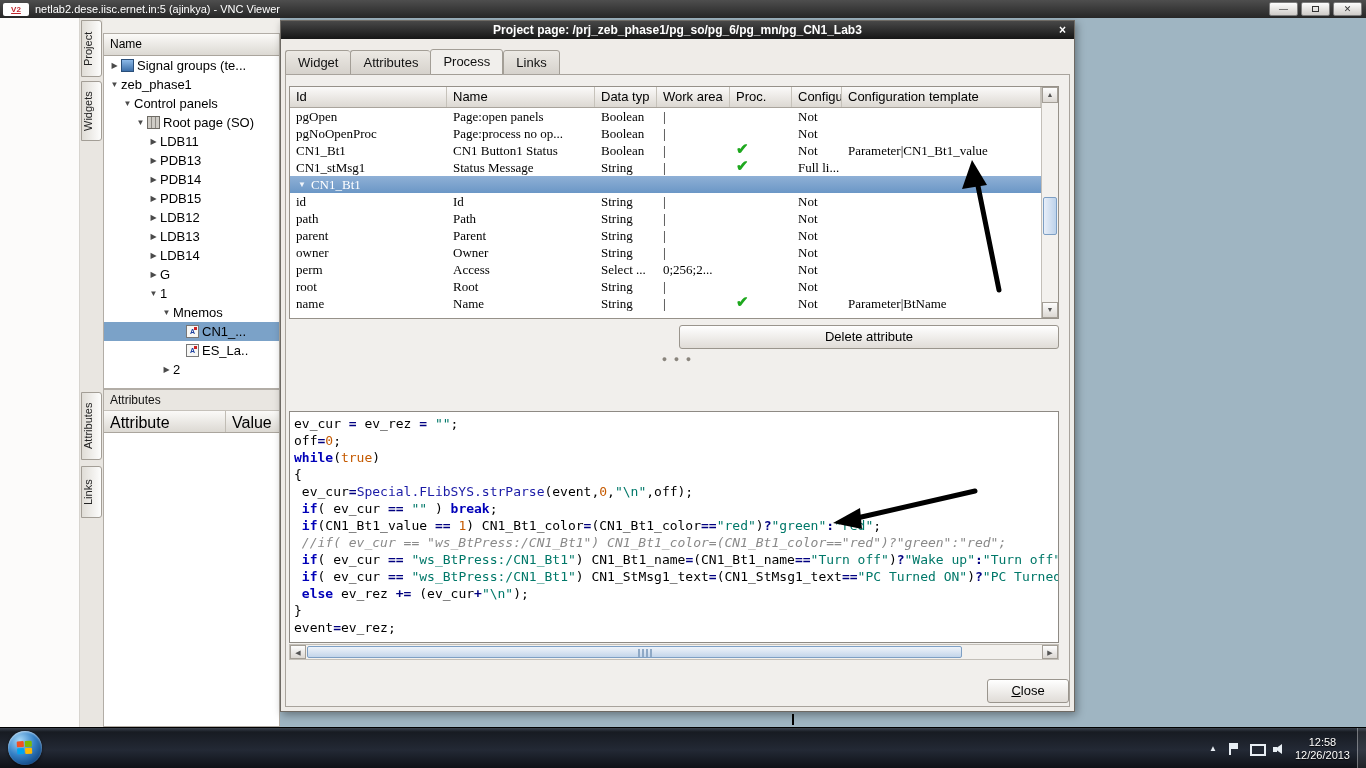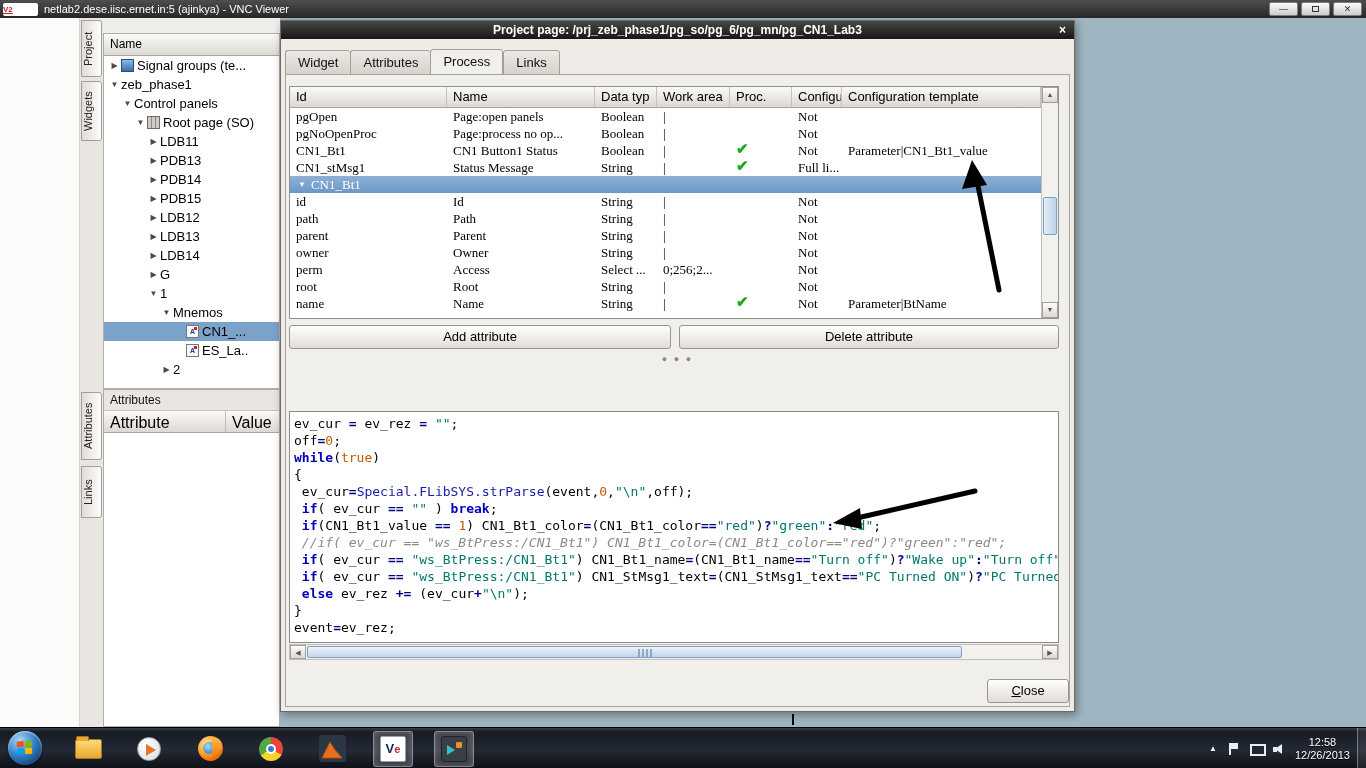--- a/index.html
+++ b/index.html
@@ -2,22 +2,22 @@
 <html><head>
 <meta charset="utf-8">
 <style>
   * { margin:0; padding:0; box-sizing:border-box; }
   html,body { width:1366px; height:768px; overflow:hidden; font-family:"Liberation Sans",sans-serif; }
   #screen { position:relative; width:1366px; height:768px; background:#9fb5c2; }
 
   
   .vnc-titlebar { position:absolute; left:0; top:0; width:1366px; height:18px;
     background:linear-gradient(#4e4e4e,#262626); display:flex; align-items:center; z-index:30; }
-  .vnc-logo { width:35px; height:13px; margin:0 6px 0 3px; background:#fff; border-radius:2px;
-    font-size:8px; font-weight:bold; color:#c0262d; line-height:13px;text-decoration:underline; }
+  .vnc-logo { width:26px; height:13px; margin:0 6px 0 3px; background:#fff; border-radius:2px;
+    font-size:8px; font-weight:bold; color:#c0262d; text-align:center; line-height:13px;text-decoration:underline; }
   .vnc-title { color:#fff; font-size:11px; }
   .win-controls { position:absolute; right:4px; top:2px; display:flex; gap:3px; }
   .win-btn { width:29px; height:14px; background:linear-gradient(#fdfdfd,#cfccc8); border:1px solid #7d7d7d;
     border-radius:2px; color:#333; font-size:9px; line-height:12px; text-align:center; }
   .win-btn .maxbox { display:inline-block; width:7px; height:6px; border:1px solid #333; margin-top:3px; }
 
   
   .desktop { position:absolute; left:0; top:18px; width:1366px; height:709px; background:#9fb5c2; }
 
   
@@ -416,21 +416,20 @@
               <div class="t-cell c6">Parameter|BtName</div>
             </div>
           </div>
         <div class="vscroll">
           <div class="vs-btn vs-up">▲</div>
           <div class="vs-thumb"></div>
           <div class="vs-btn vs-down">▼</div>
         </div>
       </div>
 
-      <div class="btn btn-add">Add attribute</div>
       <div class="btn btn-del">Delete attribute</div>
       <div class="splitter">● ● ●</div>
 
 
       <div class="code-ed">
         <div id="code-lines"><div class="cl"><span class="tk-p">ev_cur </span><span class="tk-o">= </span><span class="tk-p">ev_rez </span><span class="tk-o">= </span><span class="tk-s">""</span><span class="tk-p">;</span></div><div class="cl"><span class="tk-p">off</span><span class="tk-o">=</span><span class="tk-n">0</span><span class="tk-p">;</span></div><div class="cl"><span class="tk-k">while</span><span class="tk-p">(</span><span class="tk-n">true</span><span class="tk-p">)</span></div><div class="cl"><span class="tk-p">{</span></div><div class="cl"><span class="tk-p"> ev_cur</span><span class="tk-o">=</span><span class="tk-f">Special.FLibSYS.strParse</span><span class="tk-p">(event,</span><span class="tk-n">0</span><span class="tk-p">,</span><span class="tk-s">"\n"</span><span class="tk-p">,off);</span></div><div class="cl"><span class="tk-k"> if</span><span class="tk-p">( ev_cur </span><span class="tk-o">== </span><span class="tk-s">""</span><span class="tk-p"> ) </span><span class="tk-k">break</span><span class="tk-p">;</span></div><div class="cl"><span class="tk-k"> if</span><span class="tk-p">(CN1_Bt1_value </span><span class="tk-o">== </span><span class="tk-n">1</span><span class="tk-p">) CN1_Bt1_color</span><span class="tk-o">=</span><span class="tk-p">(CN1_Bt1_color</span><span class="tk-o">==</span><span class="tk-s">"red"</span><span class="tk-p">)</span><span class="tk-o">?</span><span class="tk-s">"green"</span><span class="tk-o">:</span><span class="tk-s">"red"</span><span class="tk-p">;</span></div><div class="cl"><span class="tk-c"> //if( ev_cur == "ws_BtPress:/CN1_Bt1") CN1_Bt1_color=(CN1_Bt1_color=="red")?"green":"red";</span></div><div class="cl"><span class="tk-k"> if</span><span class="tk-p">( ev_cur </span><span class="tk-o">== </span><span class="tk-s">"ws_BtPress:/CN1_Bt1"</span><span class="tk-p">) CN1_Bt1_name</span><span class="tk-o">=</span><span class="tk-p">(CN1_Bt1_name</span><span class="tk-o">==</span><span class="tk-s">"Turn off"</span><span class="tk-p">)</span><span class="tk-o">?</span><span class="tk-s">"Wake up"</span><span class="tk-o">:</span><span class="tk-s">"Turn off"</span></div><div class="cl"><span class="tk-k"> if</span><span class="tk-p">( ev_cur </span><span class="tk-o">== </span><span class="tk-s">"ws_BtPress:/CN1_Bt1"</span><span class="tk-p">) CN1_StMsg1_text</span><span class="tk-o">=</span><span class="tk-p">(CN1_StMsg1_text</span><span class="tk-o">==</span><span class="tk-s">"PC Turned ON"</span><span class="tk-p">)</span><span class="tk-o">?</span><span class="tk-s">"PC Turned off"</span></div><div class="cl"><span class="tk-k"> else</span><span class="tk-p"> ev_rez </span><span class="tk-o">+= </span><span class="tk-p">(ev_cur</span><span class="tk-o">+</span><span class="tk-s">"\n"</span><span class="tk-p">);</span></div><div class="cl"><span class="tk-p">}</span></div><div class="cl"><span class="tk-p">event</span><span class="tk-o">=</span><span class="tk-p">ev_rez;</span></div></div>
       </div>
       <div class="hscroll">
         <div class="hs-btn hs-left">◀</div>
         <div class="hs-thumb">
@@ -454,47 +453,20 @@
     <polygon points="833,523 860,508 862,529" fill="#000"></polygon>
   </svg>
 
   <div class="taskbar">
     <div class="start-orb">
       <div class="orb-flag">
           <i class="f1"></i>
           <i class="f2"></i>
           <i class="f3"></i>
           <i class="f4"></i>
-        </div>
-    </div>
-    <div class="tb-icons">
-      <div class="tb-slot">
-          <div class="ic-folder"></div>
-        </div>
-      <div class="tb-slot">
-          <div class="ic-wmp"></div>
-        </div>
-      <div class="tb-slot">
-          <div class="ic-firefox"></div>
-        </div>
-      <div class="tb-slot">
-          <div class="ic-chrome"></div>
-        </div>
-      <div class="tb-slot">
-        <div class="ic-matlab">
-          <svg width="22" height="20" viewBox="0 0 22 20">
-              <polygon points="1,19 9,3 14,11 21,19" fill="#e96e1e" stroke="#b34e10" stroke-width="1"></polygon>
-            </svg>
-        </div>
-      </div>
-      <div class="tb-slot active">
-          <div class="ic-vnc"><span class="v">V</span><span class="e">e</span></div>
-        </div>
-      <div class="tb-slot active">
-          <div class="ic-gfx"></div>
         </div>
     </div>
     <div class="tray">
       <span class="tray-arrow">▲</span>
       <span class="tray-ic ic-flag"></span>
       <span class="tray-ic ic-net"></span>
       <span class="tray-ic ic-vol"></span>
       <div class="clock">
         <div>12:58</div>
         <div>12/26/2013</div>

